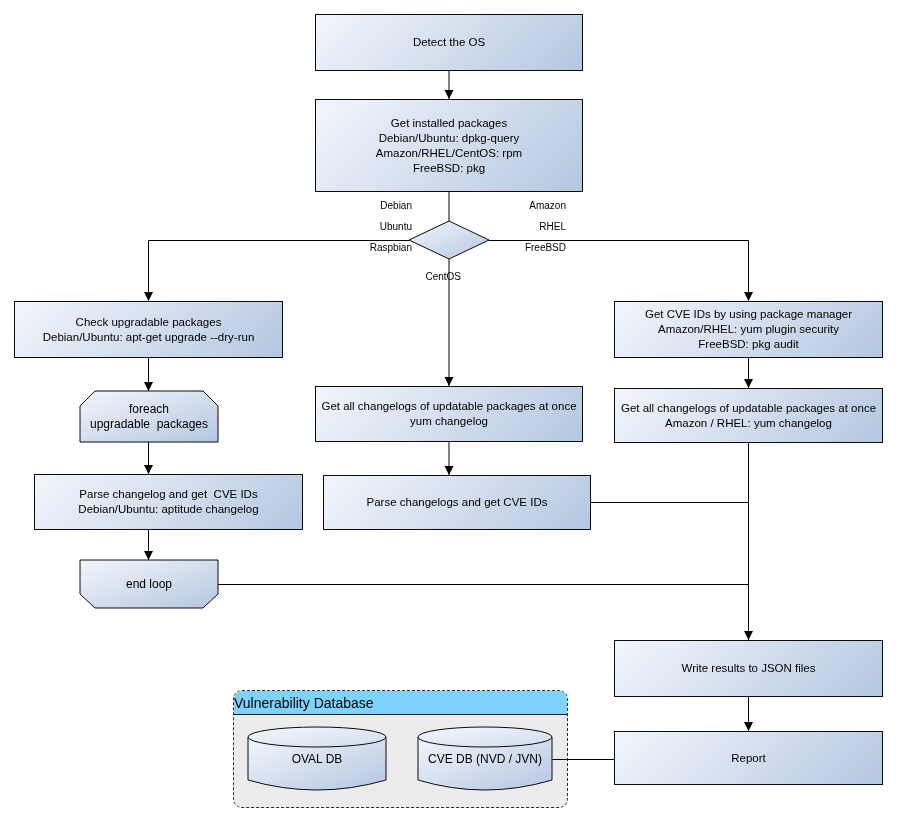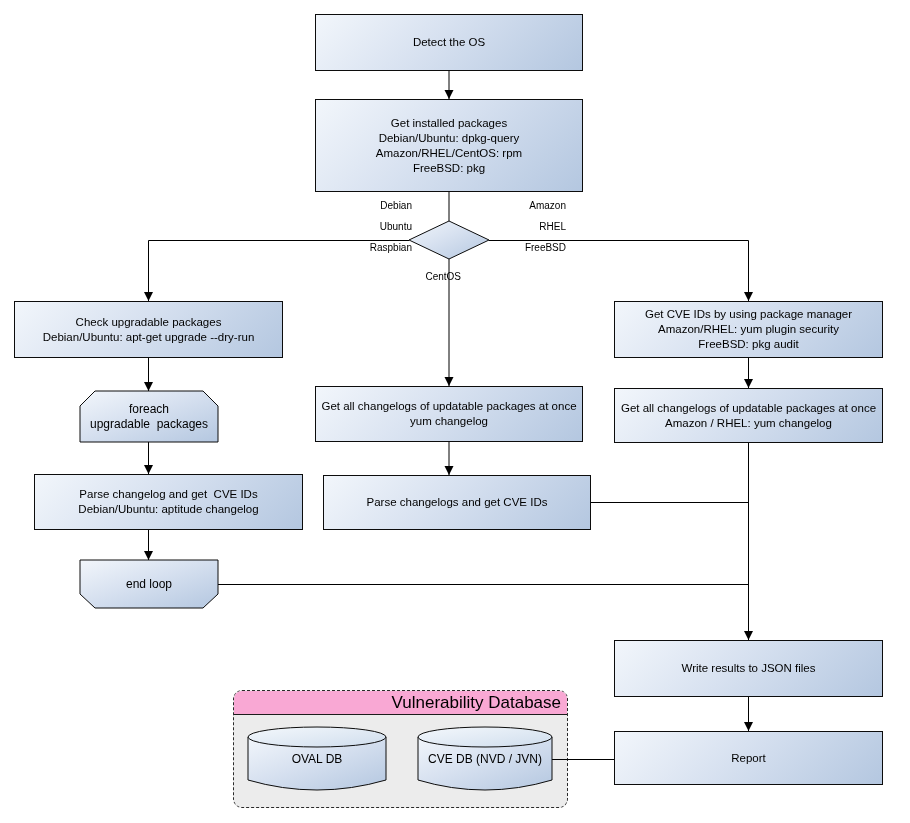--- a/index.html
+++ b/index.html
@@ -22,23 +22,23 @@
   }
   .flabel {
     position:absolute; font-size:10px; line-height:21px; text-align:right; white-space:pre;
   }
   .group {
     position:absolute; left:233px; top:690px; width:335px; height:118px;
     box-sizing:border-box; border:1.5px dashed #2b2b2b; border-radius:9px;
     background:#ececec; overflow:hidden;
   }
   .group-header {
-    height:23px; background:#f9a8d4; border-bottom:1px solid #1c1c1c;
-    display:flex; align-items:center; justify-content:flex-end;
-    padding-right:6px; font-size:17px; white-space:pre;
+    height:23px; background:#7dd3fc; border-bottom:1px solid #1c1c1c;
+    display:flex; align-items:center; justify-content:flex-start;
+    padding-right:6px; font-size:14px; white-space:pre;
   }
 </style>
 </head>
 <body>
 
 <div class="canvas">
 
   <div class="group">
     <div class="group-header">
       <span>Vulnerability Database</span>

